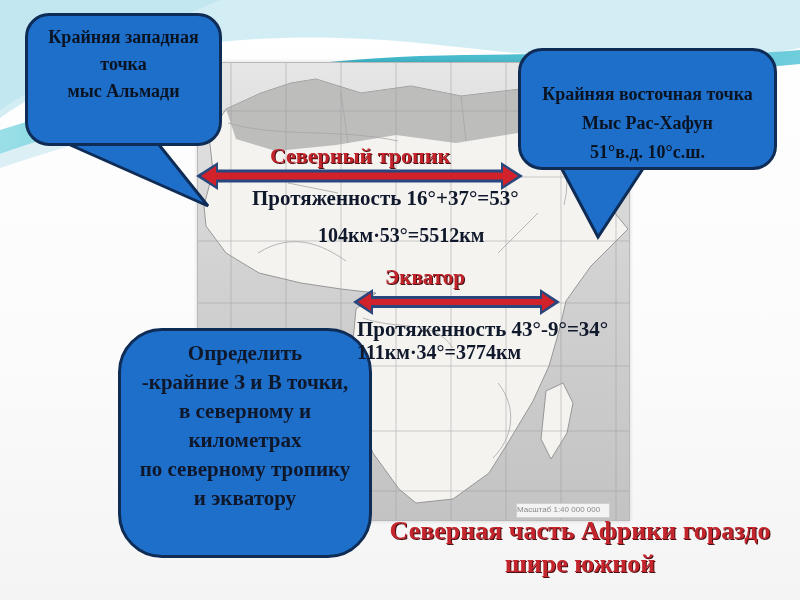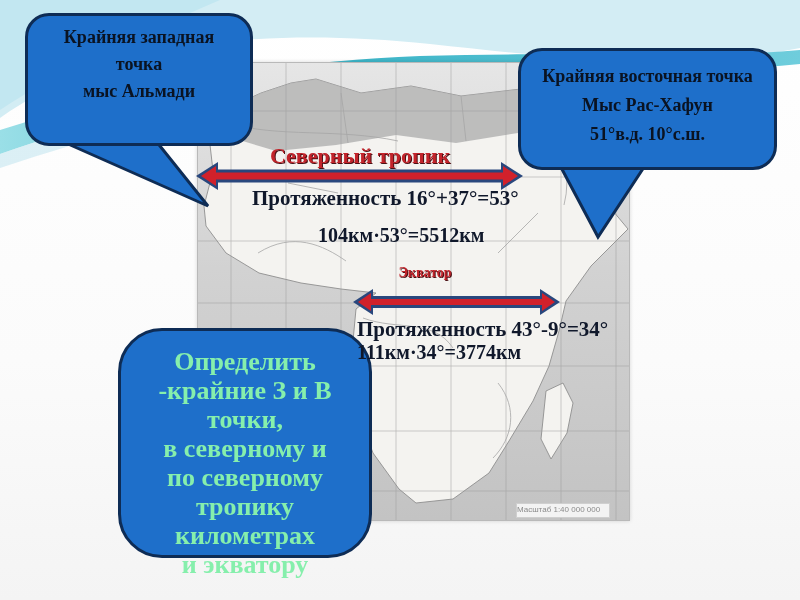--- a/index.html
+++ b/index.html
@@ -19,32 +19,32 @@
                font-size:8px;line-height:12px;text-align:left;
                font-family:"Liberation Sans",sans-serif;}
 
   
   .overlay{position:absolute;left:0;top:0;z-index:2;pointer-events:none;}
 
   
   .bubble{position:absolute;z-index:3;background:#1e6fca;border:3px solid #0e2c55;
           border-radius:24px;color:#0a1322;font-weight:bold;text-align:center;
           box-sizing:border-box;}
-  .bubble-west{left:25px;top:13px;width:228px;height:133px;font-size:18px;line-height:27px;padding-top:8px;}
-  .bubble-east{left:518px;top:48px;width:259px;height:122px;font-size:18px;line-height:29px;padding-top:11px;}
+  .bubble-west{left:25px;top:13px;width:197px;height:133px;font-size:18px;line-height:27px;padding-top:8px;}
+  .bubble-east{left:518px;top:48px;width:259px;height:122px;font-size:18px;line-height:29px;padding-top:29px;}
   .task-box{position:absolute;left:118px;top:328px;width:254px;height:230px;z-index:3;
             background:#1e6fca;border:3px solid #0e2c55;border-radius:44px;
-            color:#86efac;font-weight:bold;text-align:center;font-size:26px;
-            line-height:29px;padding-top:16px;box-sizing:border-box;}
+            color:#0f172a;font-weight:bold;text-align:center;font-size:21px;
+            line-height:29px;padding-top:8px;box-sizing:border-box;}
 
   
   .red-label{position:absolute;z-index:3;color:#c2242b;font-weight:bold;text-align:center;
              text-shadow:1px 1px 0 #4a1014;}
   .tropic-label{left:210px;top:143px;width:300px;font-size:22px;}
-  .equator-label{left:355px;top:265px;width:140px;font-size:14px;}
+  .equator-label{left:355px;top:265px;width:140px;font-size:21px;}
   .conclusion{position:absolute;left:365px;top:514px;width:430px;z-index:3;
               color:#c5252c;font-weight:bold;text-align:center;font-size:26px;
               line-height:33px;text-shadow:1px 1px 0 #4a1014;}
 
   
   .calc{position:absolute;z-index:3;color:#10182b;font-weight:bold;font-size:20px;white-space:nowrap;}
   .calc-t1{left:252px;top:186px;font-size:21px;}
   .calc-t2{left:298px;top:224px;margin-left:20px;}
   .calc-e1{left:357px;top:317px;font-size:21px;}
   .calc-e2{left:357px;top:341px;}
@@ -154,27 +154,31 @@
   <div class="bubble bubble-east">
     <div>Крайняя восточная точка</div>
     <div>Мыс Рас-Хафун</div>
     <div>51°в.д. 10°с.ш.</div>
   </div>
 
   <div class="task-box">
     <div>Определить</div>
     <div>-крайние З и В точки,</div>
     <div>в северному и</div>
+    <div>километрах</div>
     <div>по северному тропику</div>
-    <div>километрах</div>
     <div>и экватору</div>
   </div>
 
   <div class="red-label tropic-label">Северный тропик</div>
   <div class="calc calc-t1">Протяженность 16°+37°=53°</div>
   <div class="calc calc-t2">104км·53°=5512км</div>
 
   <div class="red-label equator-label">Экватор</div>
   <div class="calc calc-e1">Протяженность 43°-9°=34°</div>
   <div class="calc calc-e2">111км·34°=3774км</div>
 
+  <div class="conclusion">
+    <div>Северная часть Африки гораздо</div>
+    <div>шире южной</div>
+  </div>
 
 </div>
 
 </body></html>

